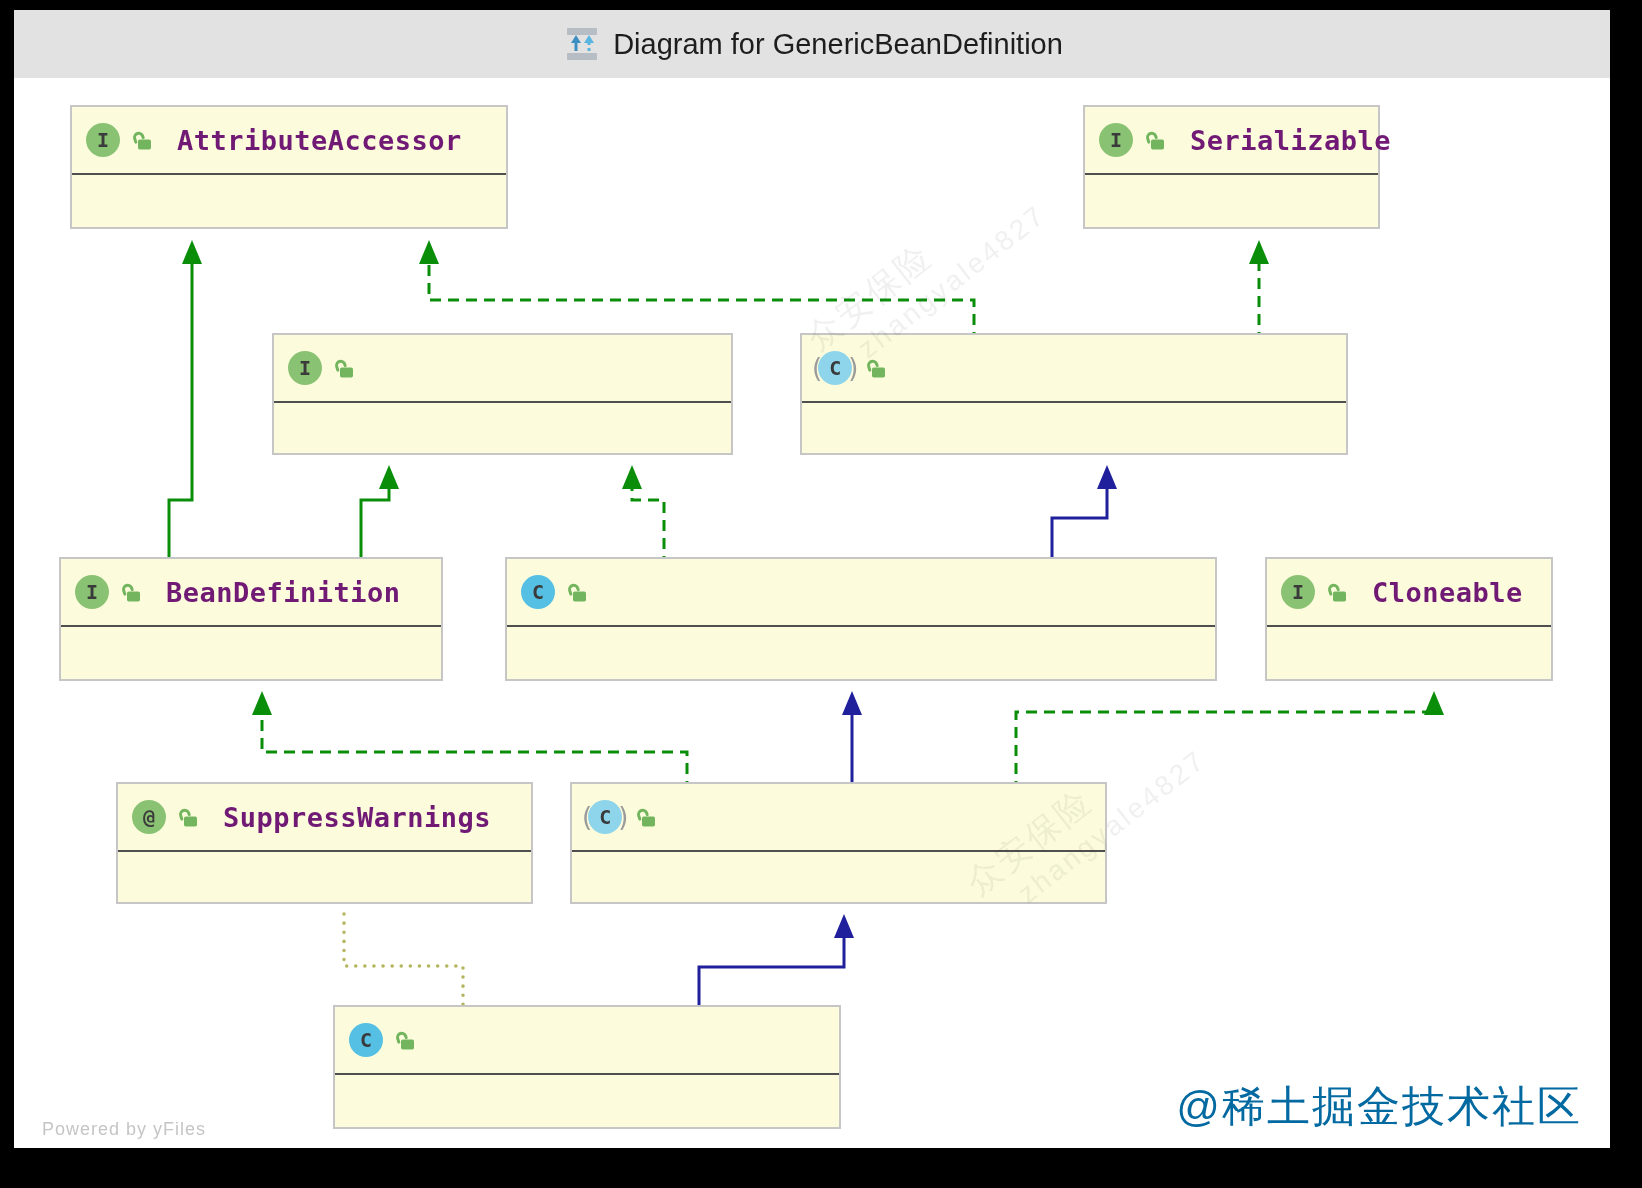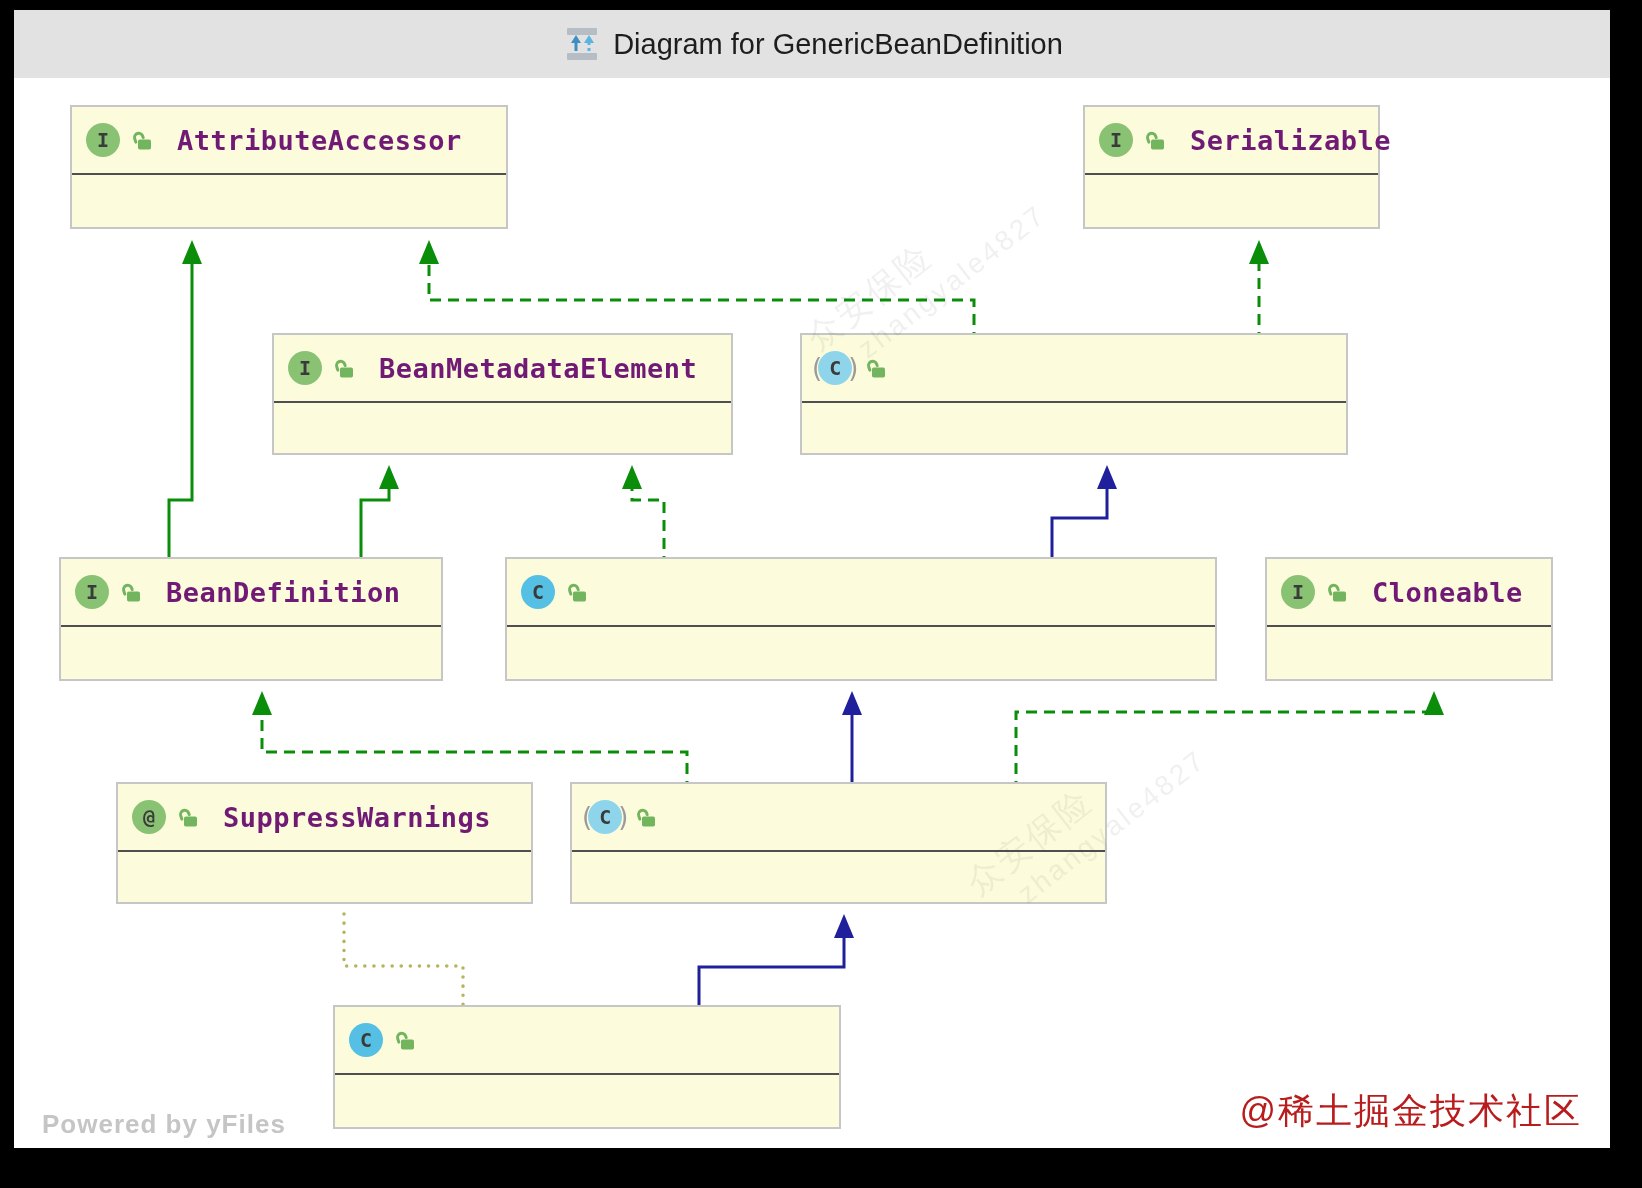--- a/index.html
+++ b/index.html
@@ -24,23 +24,23 @@
   .kind-wrap{display:flex;align-items:center;margin-right:10px;}
   .paren{font-size:26px;color:#9b9b9b;font-family:"DejaVu Sans",sans-serif;margin:0 -4px;
          position:relative;z-index:1;line-height:1;}
   .lock{flex:0 0 auto;}
   
   .diag-mark{position:absolute;transform:rotate(-38deg);color:rgba(60,60,60,0.08);
              font-size:34px;letter-spacing:3px;pointer-events:none;z-index:50;text-align:left;
              line-height:1.3;}
   .diag-mark .l2{font-size:28px;margin-left:34px;font-family:"Liberation Sans",sans-serif;}
   
-  #powered{position:absolute;left:28px;bottom:8px;font-size:26px;color:#c5c5c5;
-           letter-spacing:1px;font-weight:bold;}
-  #community{position:absolute;right:28px;bottom:12px;font-size:36px;color:#b91c1c;
+  #powered{position:absolute;left:28px;bottom:8px;font-size:18px;color:#c5c5c5;
+           letter-spacing:1px;}
+  #community{position:absolute;right:28px;bottom:12px;font-size:43px;color:#0369a1;
              letter-spacing:2px;}
 </style>
 </head>
 <body>
 
 <div id="frame">
   <div id="content">
 
     <div id="titlebar">
       <svg width="44" height="44" viewBox="0 0 44 44">
@@ -107,21 +107,20 @@
         </div>
         <div class="node" style="left: 258px; top: 323px; width: 461px; height: 122px;">
           <div class="node-header">
             <span class="kind-wrap">
               <span class="kind-icon" style="background:#8ac273">I</span>
             </span>
             <svg class="lock" width="23" height="23" viewBox="0 0 23 23">
               <path d="M5 12 V8.5 a4.2 4.2 0 0 1 8.4 0 V10" fill="none" stroke="#72b55e" stroke-width="3" stroke-linecap="round" transform="rotate(-18 9 10)"></path>
               <rect x="8" y="10.5" width="13" height="10" rx="1.8" fill="#72b55e"></rect>
             </svg>
-            <span class="node-label">BeanMetadataElement</span>
           </div>
           <div class="node-body"></div>
         </div>
         <div class="node" style="left: 786px; top: 323px; width: 548px; height: 122px;">
           <div class="node-header">
             <span class="kind-wrap">
               <span class="paren">(</span>
               <span class="kind-icon" style="background:#8ed5ec">C</span>
               <span class="paren">)</span>
             </span>

